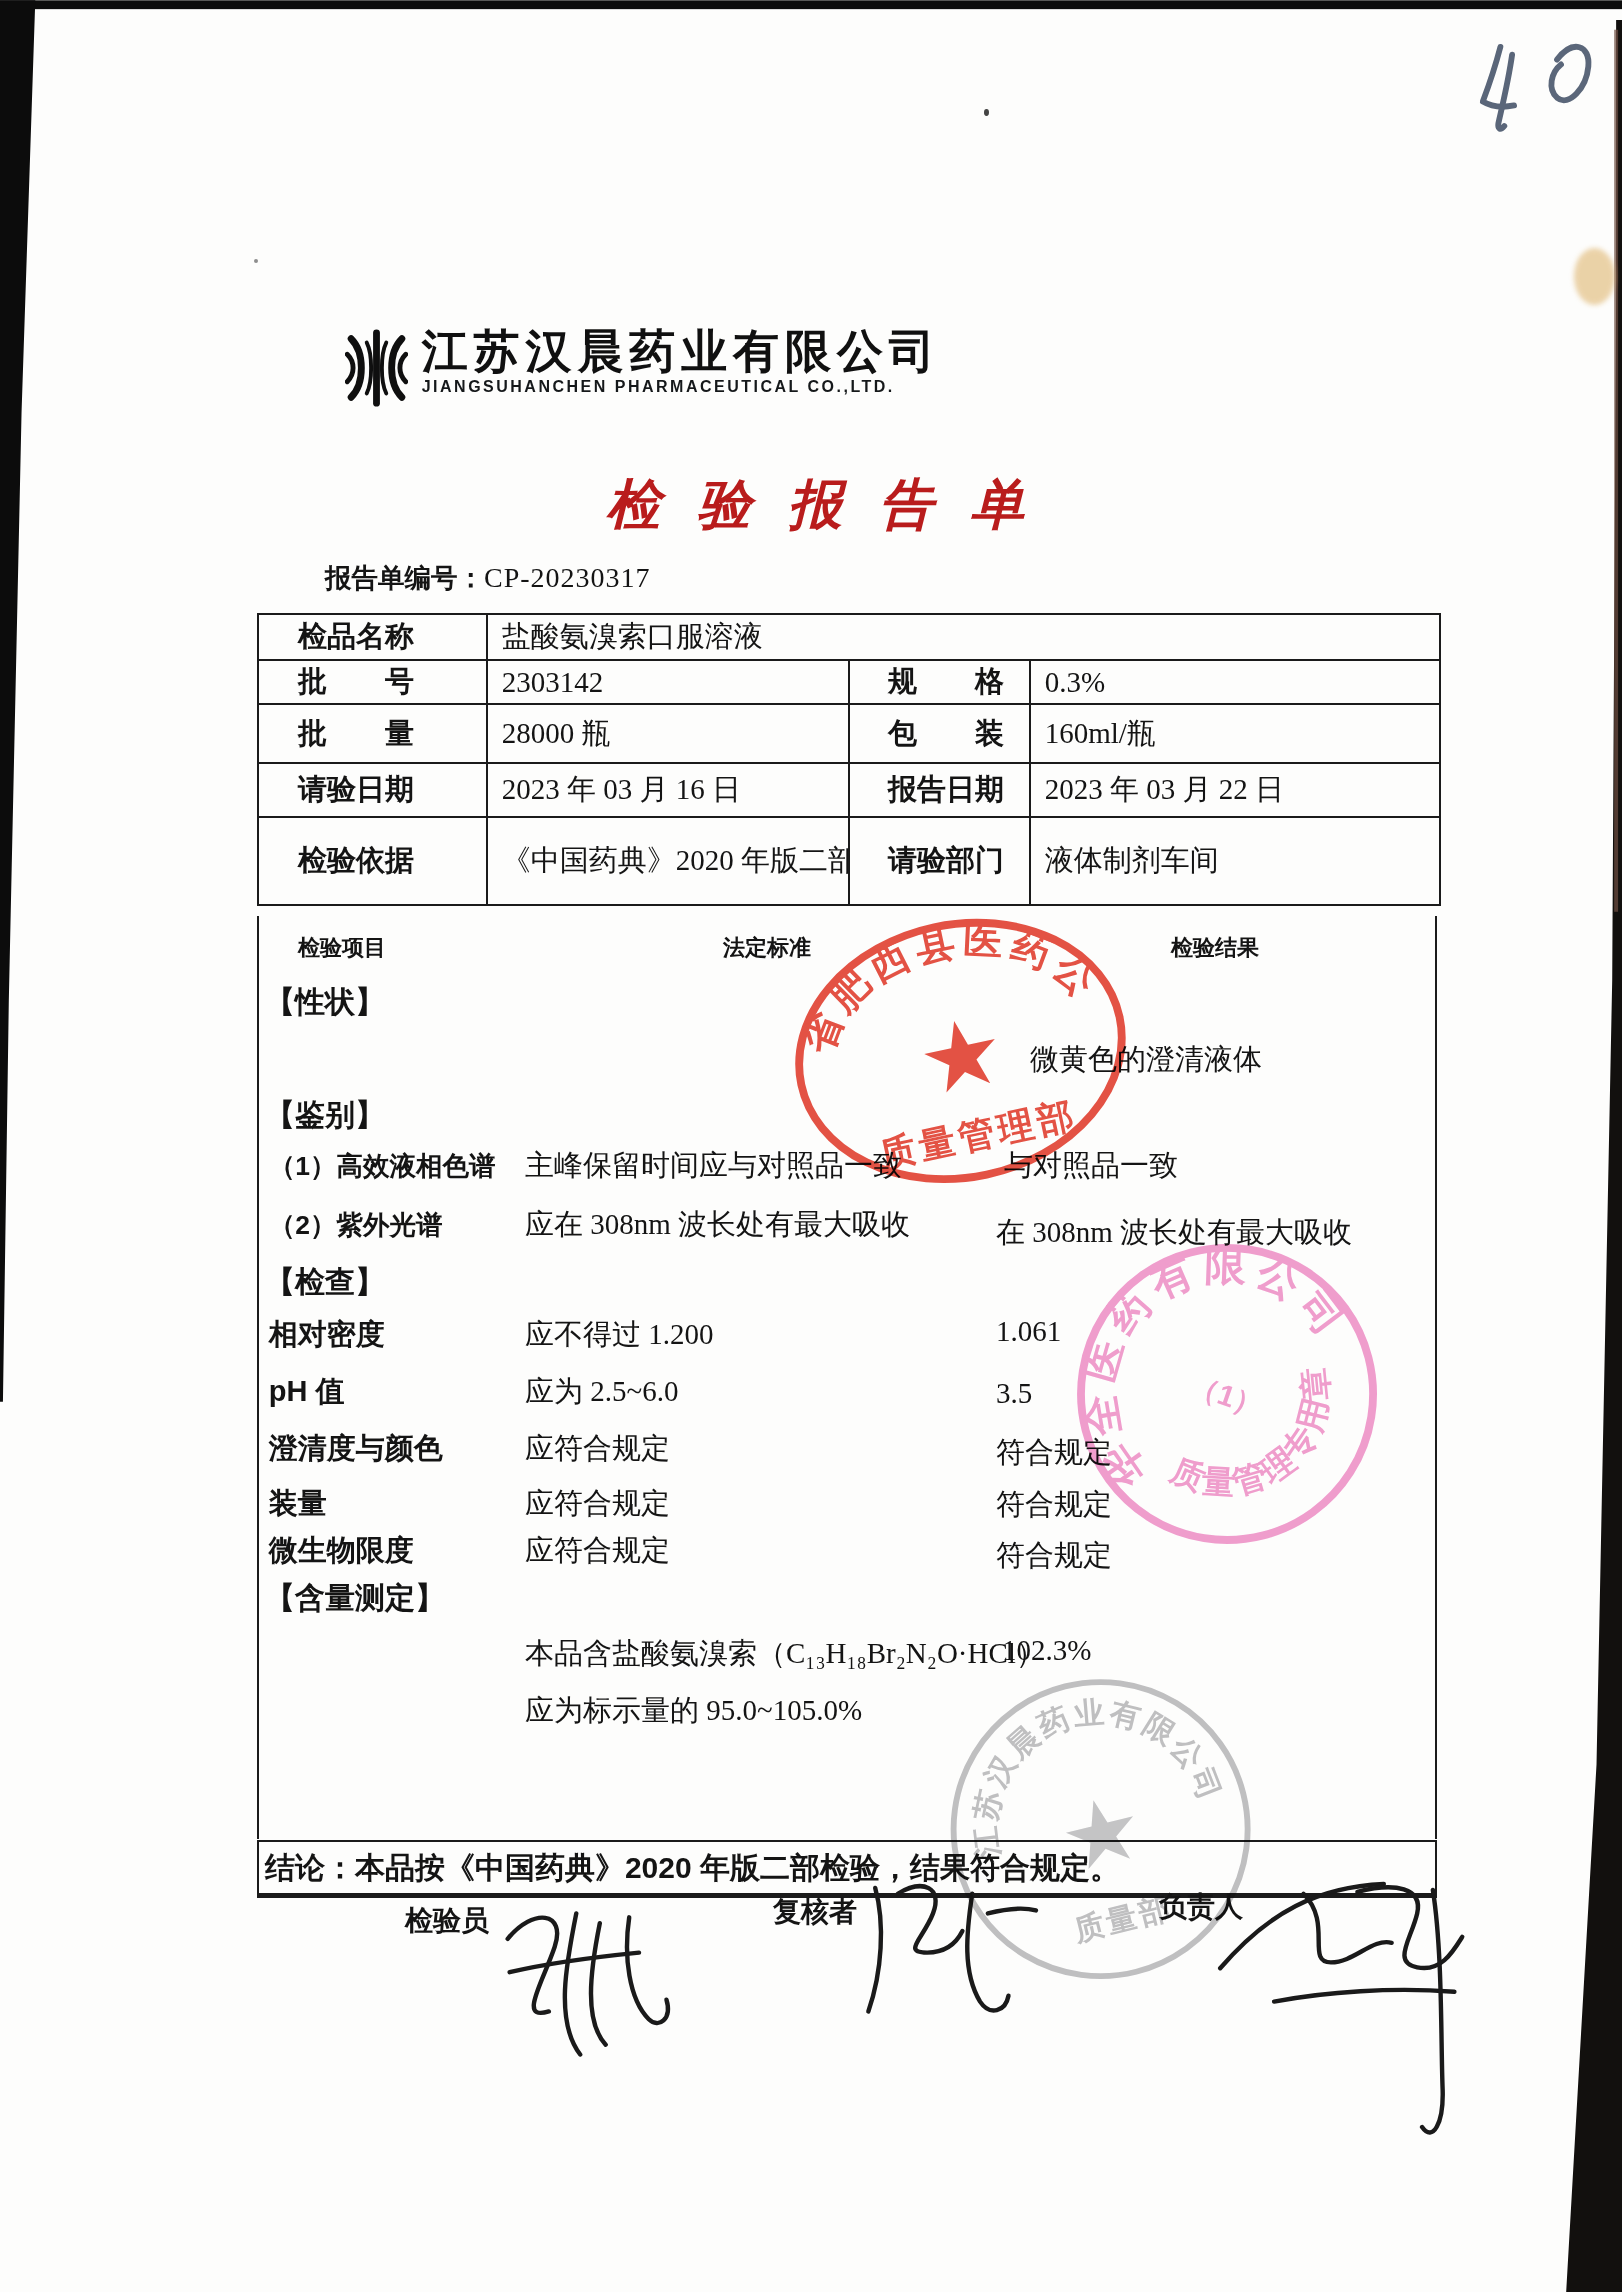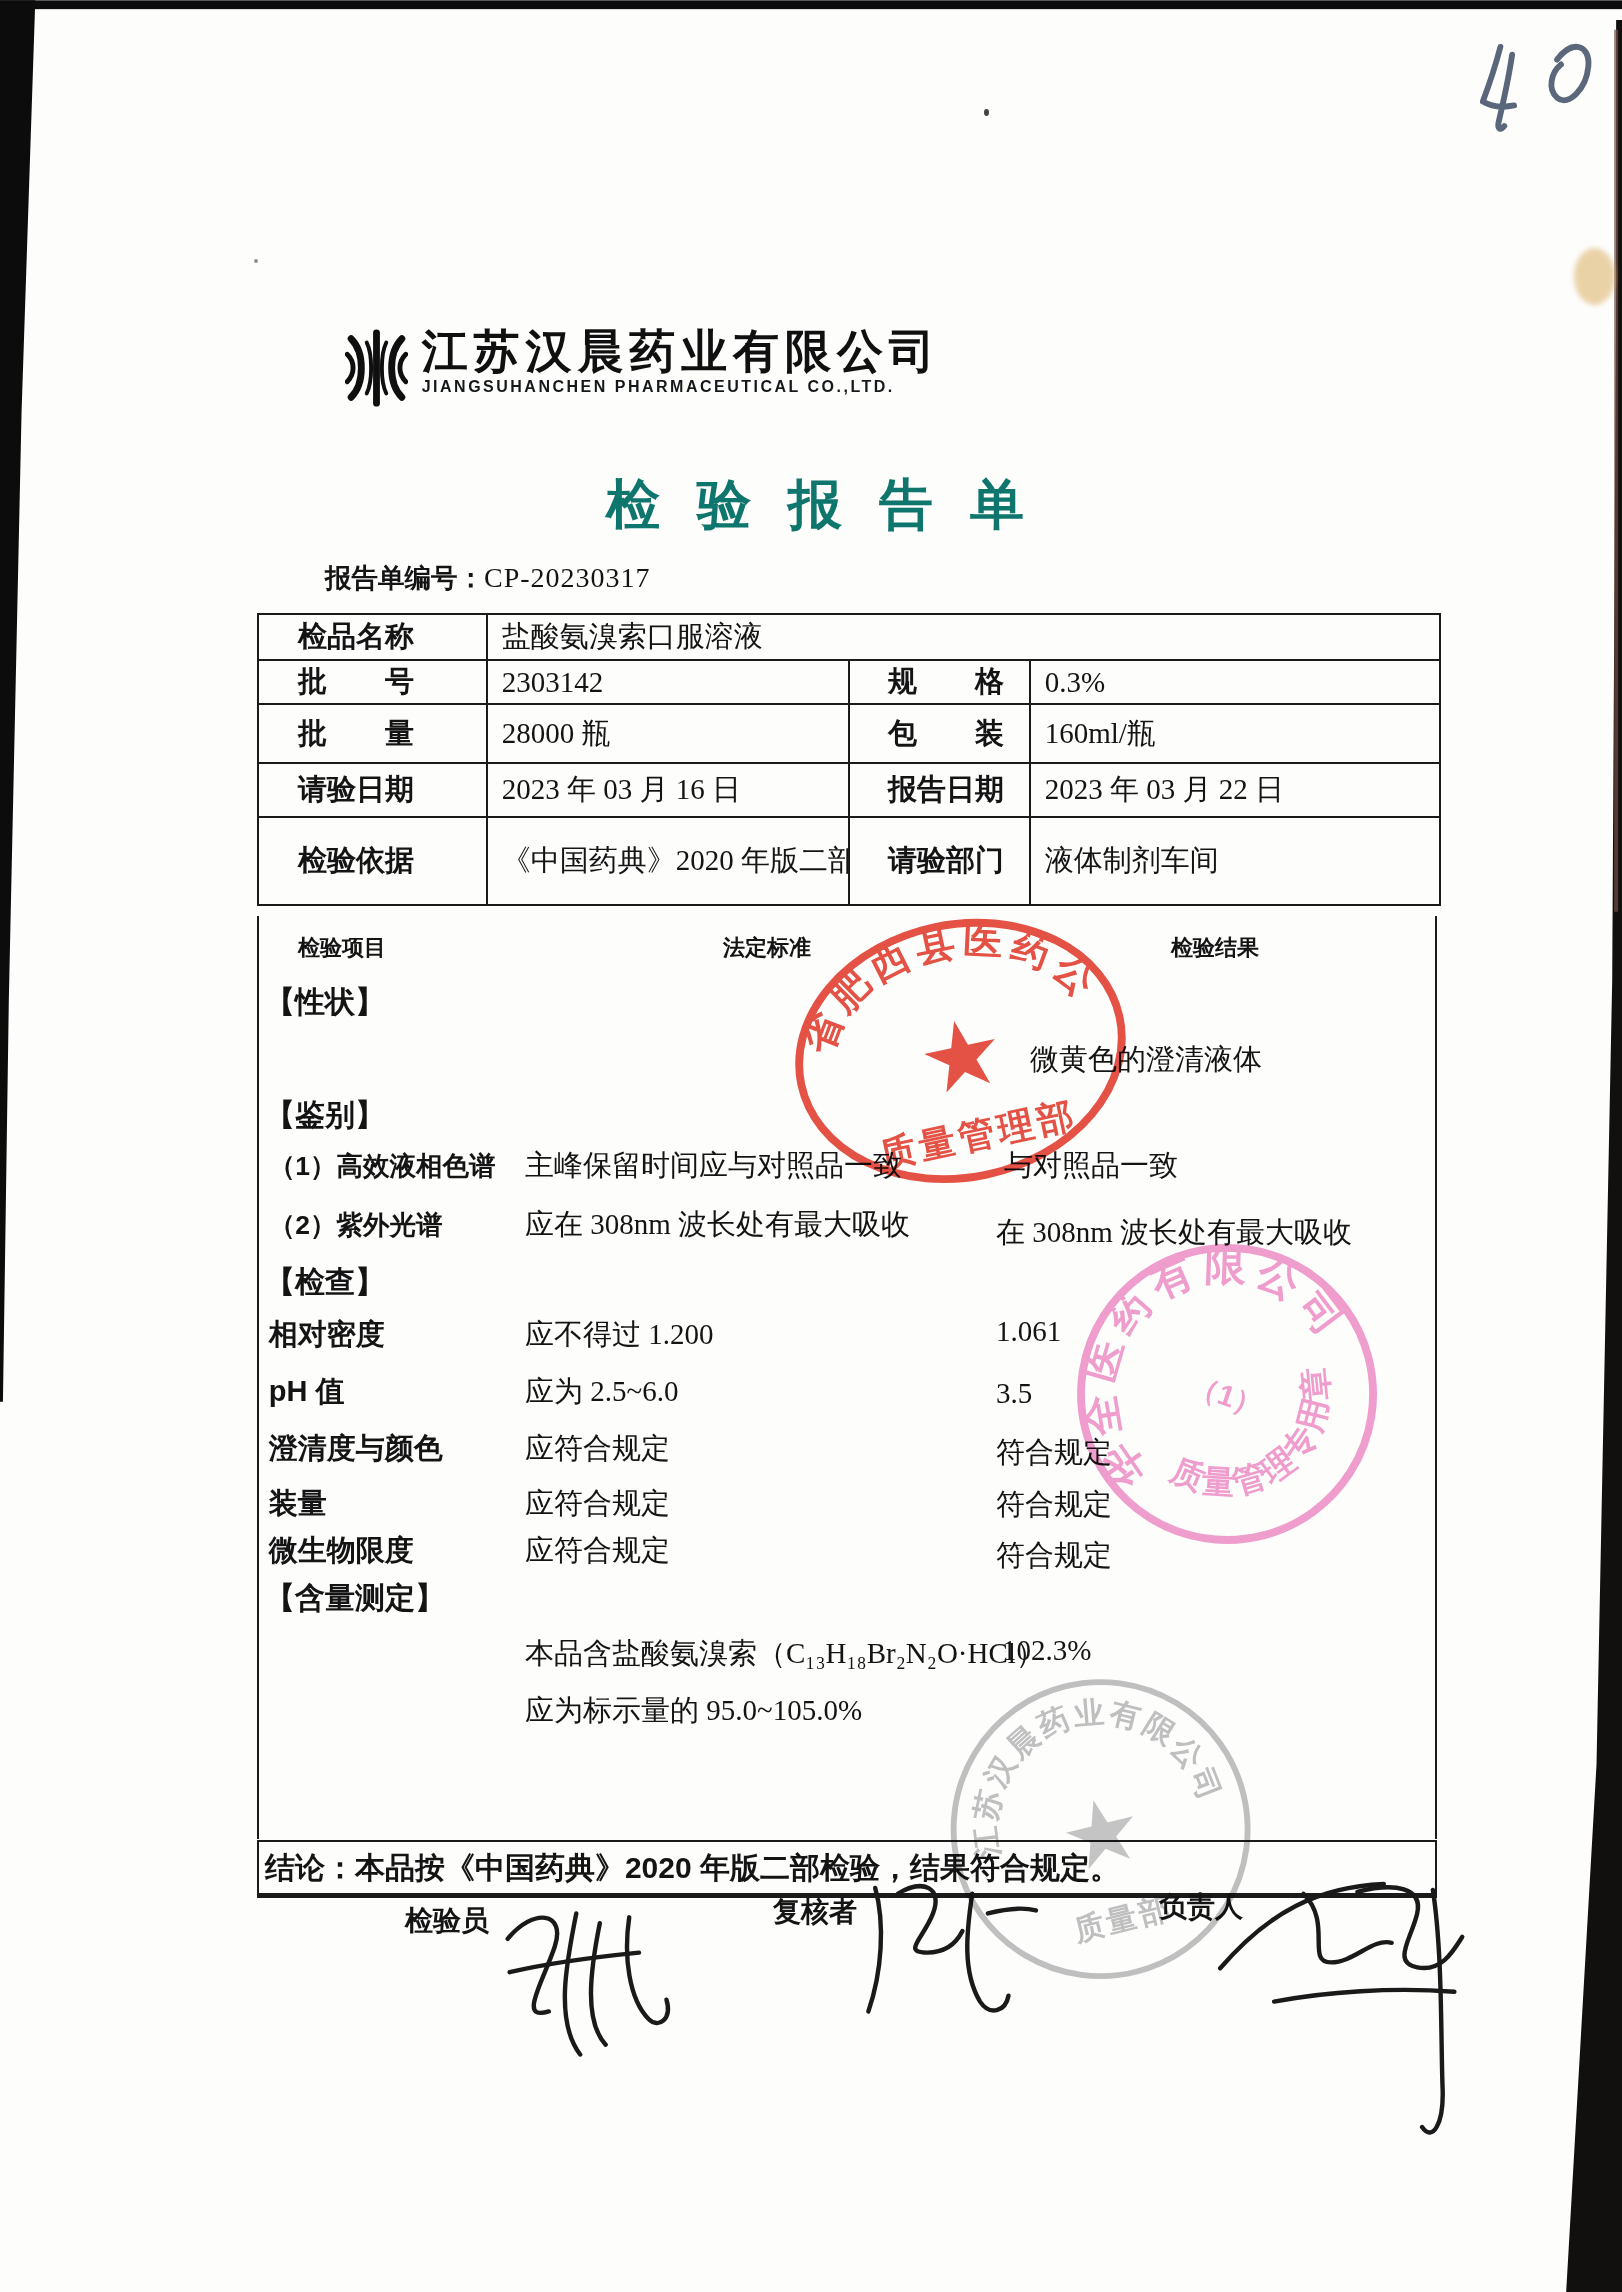--- a/index.html
+++ b/index.html
@@ -5,21 +5,21 @@
   html,body{margin:0;padding:0;background:#2b2b2b;}
   .page{position:relative;width:1622px;height:2293px;background:#fdfdfc;overflow:hidden;
         font-family:"Liberation Sans","DejaVu Sans",sans-serif;color:#141414;}
   .abs{position:absolute;}
   
   .edge-svg{position:absolute;left:0;top:0;width:1622px;height:2293px;pointer-events:none;}
   
   .logo-row{position:absolute;left:345px;top:327px;display:flex;align-items:flex-start;gap:13.7px;}
   .logo-text-cn{font-size:46px;font-weight:800;letter-spacing:5.9px;color:#101010;line-height:1.05;white-space:nowrap;}
   .logo-text-en{font-size:16px;font-weight:700;letter-spacing:2.5px;color:#15181a;margin-top:2.9px;white-space:nowrap;}
-  .doc-title{position:absolute;left:606px;top:469px;font-size:54px;font-weight:800;letter-spacing:37px;white-space:nowrap;color:#0f766e;}
+  .doc-title{position:absolute;left:606px;top:469px;font-size:54px;font-weight:800;letter-spacing:37px;white-space:nowrap;color:#b91c1c;font-style:italic;}
   .report-no{position:absolute;left:325px;top:560px;font-size:26.5px;white-space:nowrap;}
   .report-no .lab{font-weight:800;margin-top:27px;}
   .report-no .num{font-family:"Liberation Serif","DejaVu Serif",serif;font-size:28px;letter-spacing:1px;}
   
   .doc-table{position:absolute;left:257px;top:613px;}
   table.info{border-collapse:collapse;table-layout:fixed;width:1182px;}
   table.info td{border:2.9px solid #1b1b1b;vertical-align:middle;overflow:hidden;white-space:nowrap;}
   td.lbl{font-weight:700;font-size:29px;padding-left:39px;}
   td.lbl2{font-weight:700;font-size:29px;padding-left:38px;}
   td.val{font-family:"Liberation Serif","DejaVu Serif",serif;font-size:29px;padding-left:13.7px;}

